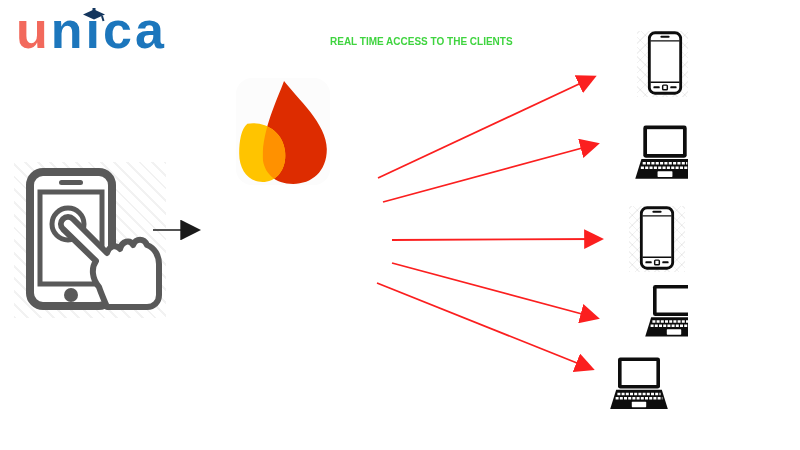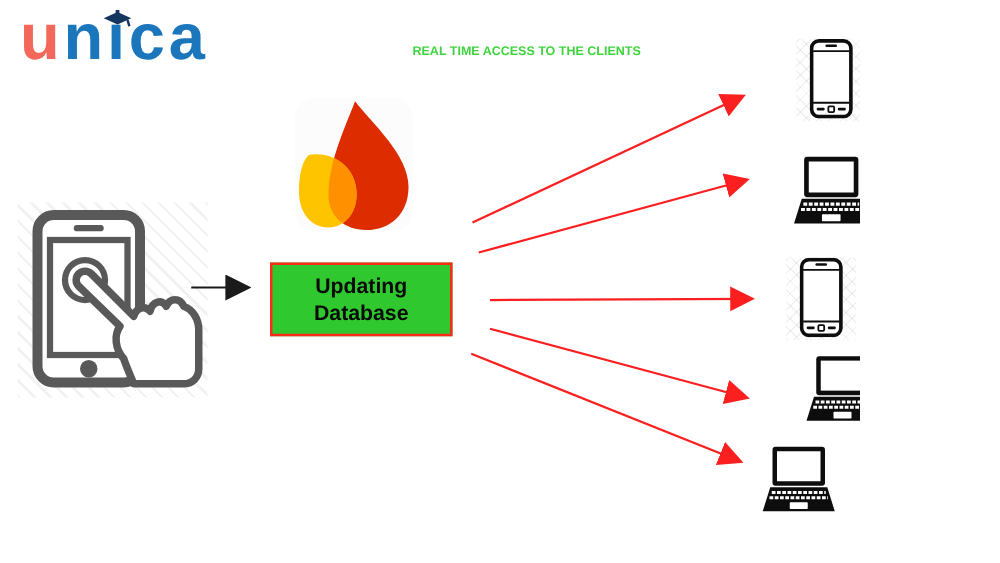--- a/index.html
+++ b/index.html
@@ -91,24 +91,20 @@
         <clipPath id="redclip">
           <path d="M47,3 C60,20 89,45 89,70 C89,92 74,104 56,104 C38,104 27,93 26,78 C26,50 40,22 47,3 Z"></path>
         </clipPath>
       </defs>
       <path d="M47,3 C60,20 89,45 89,70 C89,92 74,104 56,104 C38,104 27,93 26,78 C26,50 40,22 47,3 Z" fill="#DD2C00"></path>
       <path d="M11,45 C27,42 46,52 48,72 C50,90 39,102 26,102 C12,102 3,90 3,74 C3,62 5,50 11,45 Z" fill="#FFC400"></path>
       <path d="M11,45 C27,42 46,52 48,72 C50,90 39,102 26,102 C12,102 3,90 3,74 C3,62 5,50 11,45 Z" fill="#FF9100" clip-path="url(#redclip)"></path>
     </svg>
   </div>
 
-  <div class="db-box">
-    <div>Updating</div>
-    <div>Database</div>
-  </div>
 
   <div class="source">
     <svg width="150" height="150" viewBox="0 0 150 150">
       <rect x="14" y="8" width="82" height="134" rx="13" fill="#fff" stroke="#595959" stroke-width="8"></rect>
       <rect x="43" y="16" width="24" height="5" rx="2.5" fill="#595959"></rect>
       <rect x="24" y="28" width="62" height="92" fill="#fff" stroke="#595959" stroke-width="5"></rect>
       <circle cx="55" cy="131" r="7" fill="#595959"></circle>
       <circle cx="52" cy="60" r="16" fill="none" stroke="#595959" stroke-width="5"></circle>
       <path d="M47,65 A7,7 0 0 1 57,55 L91,89 C93,82 100,80 104,85 C106,77 114,75 117,81 C120,74 128,74 131,81 C139,84 143,92 143,100 L143,131 C143,138 138,143 131,143 L91,143 C88,136 85,129 83,123 C76,115 75,104 80,97 Z" fill="#fff" stroke="#595959" stroke-width="6" stroke-linejoin="round"></path>
     </svg>

